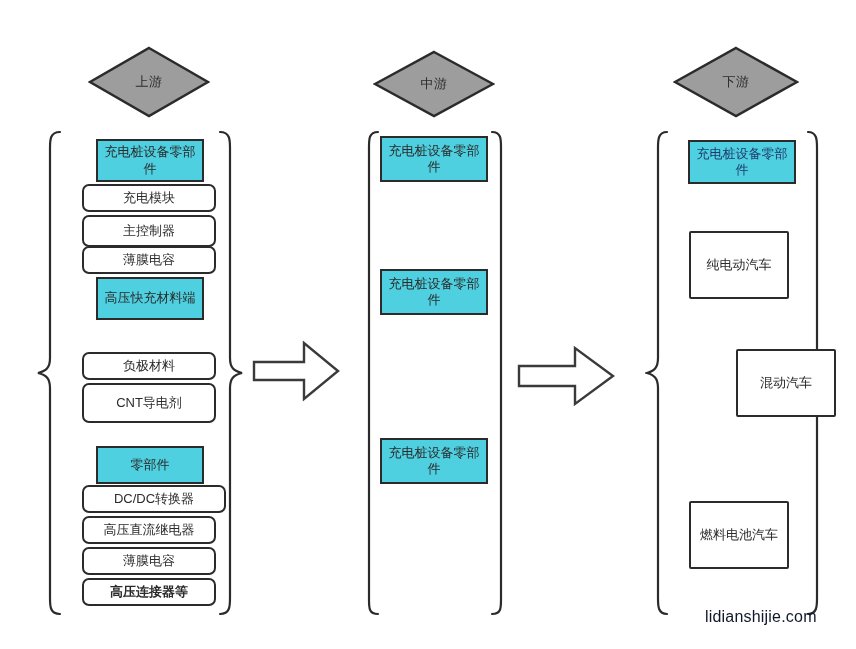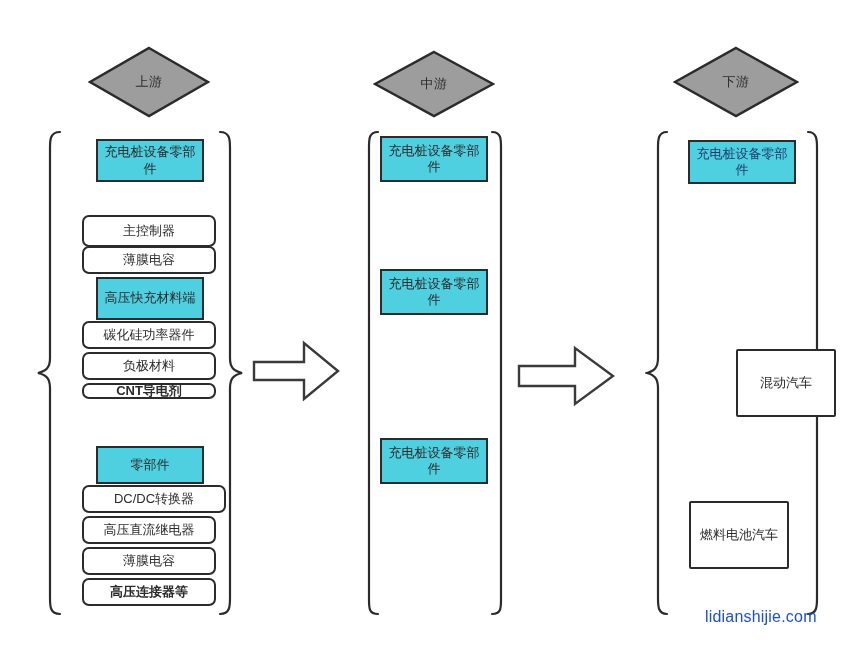--- a/index.html
+++ b/index.html
@@ -84,21 +84,21 @@
   
   .arrow {
     position: absolute;
   }
   .arrow svg { display: block; }
 
   
   .watermark {
     position: absolute;
     font-size: 16px;
-    color: #1d4ed8;
+    color: #0f172a;
     letter-spacing: 0.2px;
     white-space: nowrap;
   }
 </style>
 </head>
 <body>
 
 <div id="canvas">
 
   <div class="diamond-wrap" style="left:88px; top:46px; width:122px; height:72px;">
@@ -127,27 +127,27 @@
       <path d="M24 2 C14 2 14 10 14 18 L14 228 C14 238 10 241 2 243 C10 245 14 248 14 258 L14 468 C14 476 14 484 24 484" fill="none" stroke="#2b2b2b" stroke-width="2.2" stroke-linecap="round"></path>
     </svg>
   </div>
   <div class="brace" style="left:218px; top:130px;">
     <svg width="26" height="486" viewBox="0 0 26 486">
       <path d="M2 2 C12 2 12 10 12 18 L12 228 C12 238 16 241 24 243 C16 245 12 248 12 258 L12 468 C12 476 12 484 2 484" fill="none" stroke="#2b2b2b" stroke-width="2.2" stroke-linecap="round"></path>
     </svg>
   </div>
 
   <div class="node cyan" style="left:96px; top:139px; width:108px; height:43px;">充电桩设备零部件</div>
+  <div class="node plain" style="left:82px; top:184px; width:134px; height:28px;">充电模块</div>
   <div class="node plain" style="left:82px; top:215px; width:134px; height:32px;">主控制器</div>
   <div class="node plain" style="left:82px; top:246px; width:134px; height:28px;">薄膜电容</div>
 
   <div class="node cyan" style="left:96px; top:277px; width:108px; height:43px;">高压快充材料端</div>
-  <div class="node plain" style="left:82px; top:321px; width:134px; height:28px;">碳化硅功率器件</div>
   <div class="node plain" style="left:82px; top:352px; width:134px; height:28px;">负极材料</div>
-  <div class="node plain" style="left:82px; top:383px; width:134px; height:16px;font-weight:bold;">CNT导电剂</div>
+  <div class="node plain" style="left:82px; top:383px; width:134px; height:40px;">CNT导电剂</div>
 
   <div class="node cyan" style="left:96px; top:446px; width:108px; height:38px;">零部件</div>
   <div class="node plain" style="left:82px; top:485px; width:144px; height:28px;">DC/DC转换器</div>
   <div class="node plain" style="left:82px; top:516px; width:134px; height:28px;">高压直流继电器</div>
   <div class="node plain" style="left:82px; top:547px; width:134px; height:28px;">薄膜电容</div>
   <div class="node plain" style="left:82px; top:578px; width:134px; height:28px;font-weight:bold;">高压连接器等</div>
 
   <div class="arrow" style="left:252px; top:340px;">
     <svg width="88" height="62" viewBox="0 0 88 62">
       <polygon points="2,22 52,22 52,3 86,31 52,59 52,40 2,40" fill="#ffffff" stroke="#3a3a3a" stroke-width="2.4" stroke-linejoin="miter"></polygon>
@@ -180,18 +180,19 @@
       <path d="M22 2 C13 2 13 10 13 18 L13 228 C13 238 9 241 2 243 C9 245 13 248 13 258 L13 468 C13 476 13 484 22 484" fill="none" stroke="#2b2b2b" stroke-width="2.2" stroke-linecap="round"></path>
     </svg>
   </div>
   <div class="brace" style="left:806px; top:130px;">
     <svg width="24" height="486" viewBox="0 0 24 486">
       <path d="M2 2 C11 2 11 10 11 18 L11 228 C11 238 15 241 22 243 C15 245 11 248 11 258 L11 468 C11 476 11 484 2 484" fill="none" stroke="#2b2b2b" stroke-width="2.2" stroke-linecap="round"></path>
     </svg>
   </div>
 
   <div class="node cyan-blue-text" style="left:688px; top:140px; width:108px; height:44px;">充电桩设备零部件</div>
+  <div class="node plain-sq" style="left:689px; top:231px; width:100px; height:68px;">纯电动汽车</div>
   <div class="node plain-sq" style="left:689px; top:349px; width:100px; height:68px;margin-left:47px;">混动汽车</div>
   <div class="node plain-sq" style="left:689px; top:501px; width:100px; height:68px;">燃料电池汽车</div>
 
   <div class="watermark" style="left:705px; top:608px;">lidianshijie.com</div>
 
 </div>
 
 </body></html>

